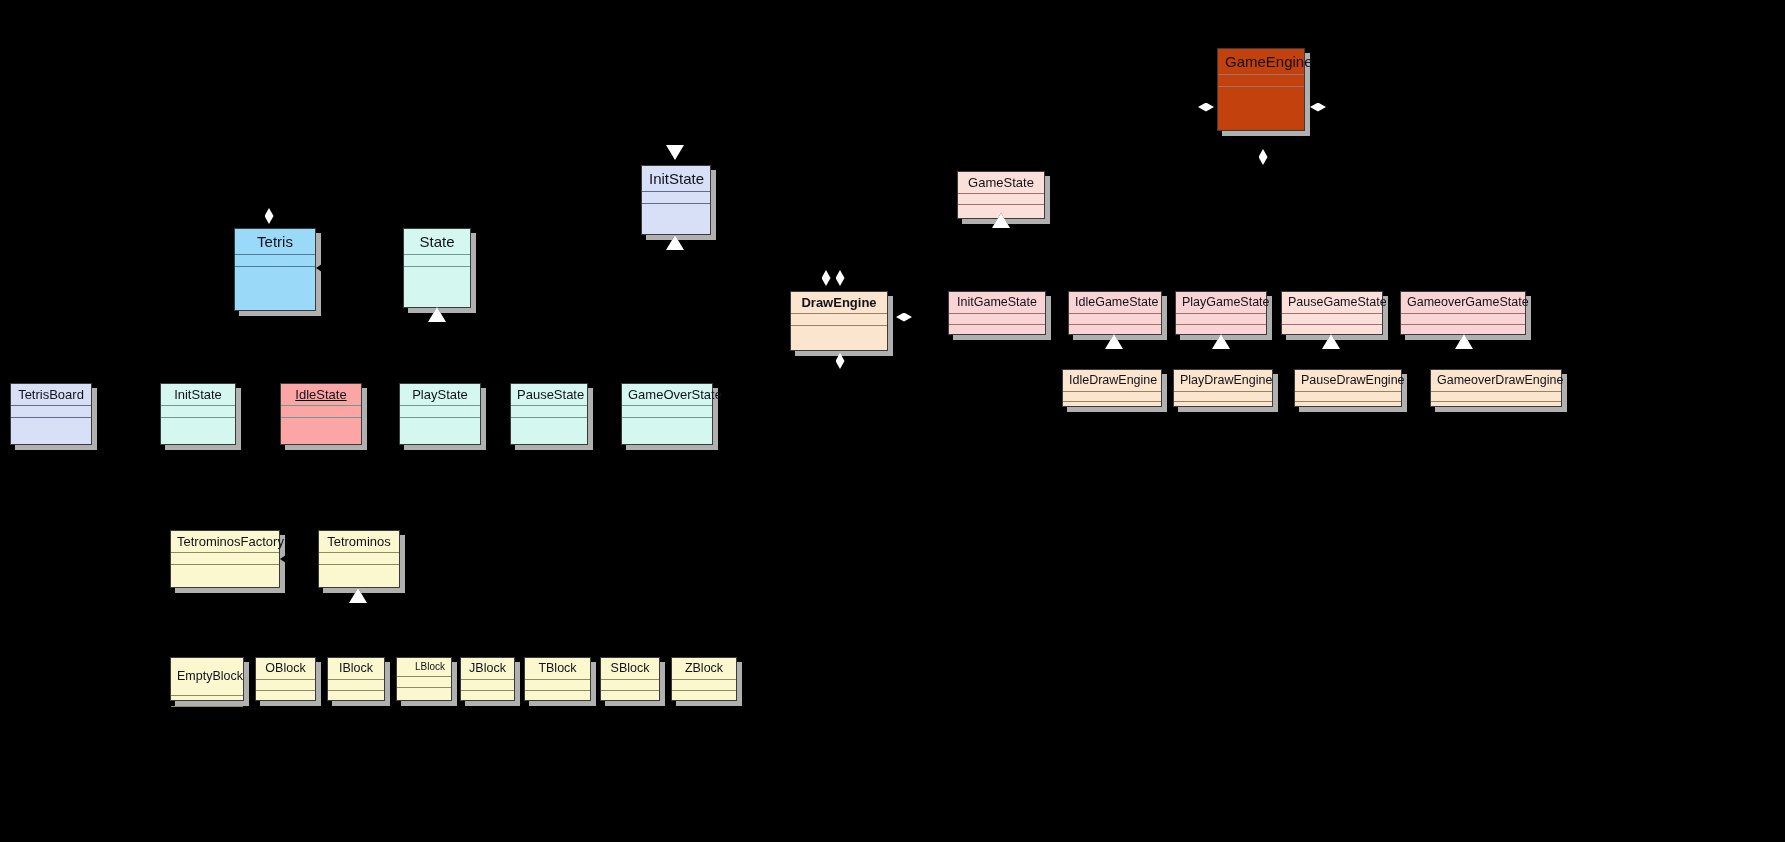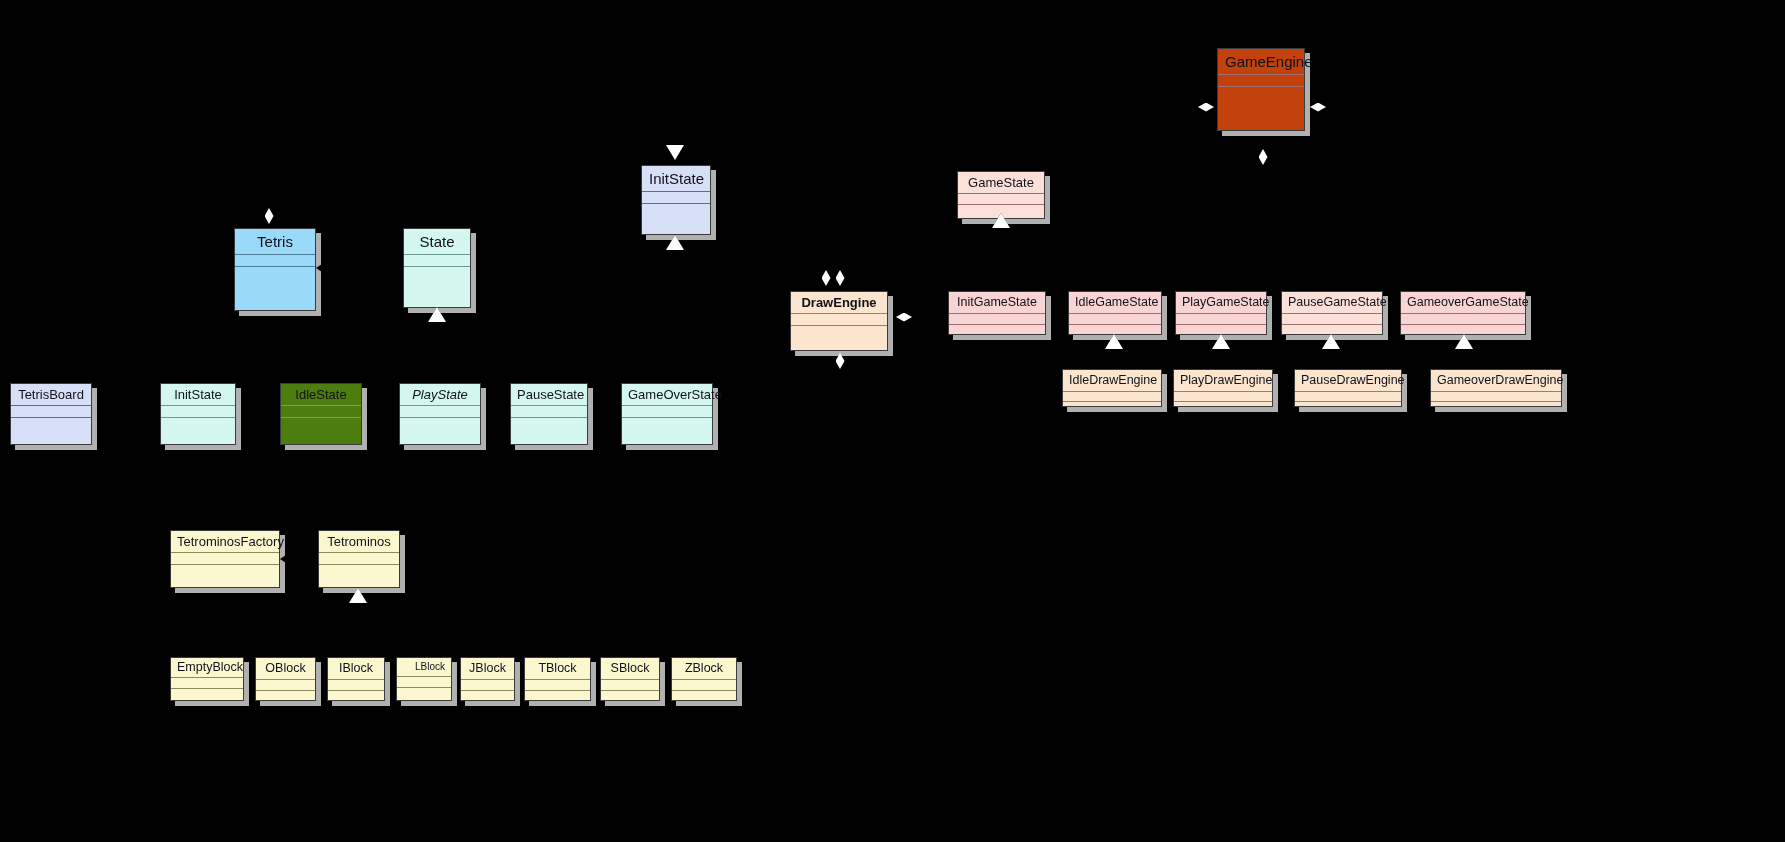--- a/index.html
+++ b/index.html
@@ -120,26 +120,26 @@
       <div class="uml-class" style="left: 10px; top: 383px; width: 82px; height: 62px; background: rgb(215, 224, 247);">
         <div class="uml-name" style="border-bottom-color: rgb(95, 109, 140); font-size: 13px; padding: 4px 6px;">TetrisBoard</div>
         <div class="uml-attrs" style="height: 12px; border-bottom-color: rgb(95, 109, 140);"></div>
         <div class="uml-ops"></div>
       </div>
       <div class="uml-class" style="left: 160px; top: 383px; width: 76px; height: 62px; background: rgb(212, 248, 240);">
         <div class="uml-name" style="border-bottom-color: rgb(111, 154, 147); font-size: 13px; padding: 4px 6px;">InitState</div>
         <div class="uml-attrs" style="height: 12px; border-bottom-color: rgb(111, 154, 147);"></div>
         <div class="uml-ops"></div>
       </div>
-      <div class="uml-class" style="left: 280px; top: 383px; width: 82px; height: 62px; background: #4d7c0f;">
+      <div class="uml-class" style="left: 280px; top: 383px; width: 82px; height: 62px; background: #fca5a5; text-decoration: underline;">
         <div class="uml-name" style="border-bottom-color: rgb(111, 154, 147); font-size: 13px; padding: 4px 6px;">IdleState</div>
         <div class="uml-attrs" style="height: 12px; border-bottom-color: rgb(111, 154, 147);"></div>
         <div class="uml-ops"></div>
       </div>
-      <div class="uml-class" style="left: 399px; top: 383px; width: 82px; height: 62px; background: rgb(212, 248, 240); font-style: italic;">
+      <div class="uml-class" style="left: 399px; top: 383px; width: 82px; height: 62px; background: rgb(212, 248, 240);">
         <div class="uml-name" style="border-bottom-color: rgb(111, 154, 147); font-size: 13px; padding: 4px 6px;">PlayState</div>
         <div class="uml-attrs" style="height: 12px; border-bottom-color: rgb(111, 154, 147);"></div>
         <div class="uml-ops"></div>
       </div>
       <div class="uml-class" style="left: 510px; top: 383px; width: 78px; height: 62px; background: rgb(212, 248, 240);">
         <div class="uml-name" style="border-bottom-color: rgb(111, 154, 147); font-size: 13px; padding: 4px 6px;">PauseState</div>
         <div class="uml-attrs" style="height: 12px; border-bottom-color: rgb(111, 154, 147);"></div>
         <div class="uml-ops"></div>
       </div>
       <div class="uml-class" style="left: 621px; top: 383px; width: 92px; height: 62px; background: rgb(212, 248, 240);">
@@ -151,21 +151,21 @@
         <div class="uml-name" style="border-bottom-color: rgb(141, 138, 92); font-size: 13px; padding: 4px 6px;">TetrominosFactory</div>
         <div class="uml-attrs" style="height: 12px; border-bottom-color: rgb(141, 138, 92);"></div>
         <div class="uml-ops"></div>
       </div>
       <div class="uml-class" style="left: 318px; top: 530px; width: 82px; height: 58px; background: rgb(251, 248, 208);">
         <div class="uml-name" style="border-bottom-color: rgb(141, 138, 92); font-size: 13px; padding: 4px 6px;">Tetrominos</div>
         <div class="uml-attrs" style="height: 12px; border-bottom-color: rgb(141, 138, 92);"></div>
         <div class="uml-ops"></div>
       </div>
       <div class="uml-class" style="left: 170px; top: 657px; width: 74px; height: 44px; background: rgb(251, 248, 208);">
-        <div class="uml-name" style="border-bottom-color: rgb(141, 138, 92); font-size: 12.5px; padding: 3px 6px;">EmptyBlock</div>
+        <div class="uml-name" style="border-bottom-color: rgb(141, 138, 92); font-size: 12.5px; padding: 12px 6px;">EmptyBlock</div>
         <div class="uml-attrs" style="height: 11px; border-bottom-color: rgb(141, 138, 92);"></div>
         <div class="uml-ops"></div>
       </div>
       <div class="uml-class" style="left: 255px; top: 657px; width: 61px; height: 44px; background: rgb(251, 248, 208);">
         <div class="uml-name" style="border-bottom-color: rgb(141, 138, 92); font-size: 12.5px; padding: 4px 6px;">OBlock</div>
         <div class="uml-attrs" style="height: 11px; border-bottom-color: rgb(141, 138, 92);"></div>
         <div class="uml-ops"></div>
       </div>
       <div class="uml-class" style="left: 327px; top: 657px; width: 58px; height: 44px; background: rgb(251, 248, 208);">
         <div class="uml-name" style="border-bottom-color: rgb(141, 138, 92); font-size: 12.5px; padding: 4px 6px;">IBlock</div>

